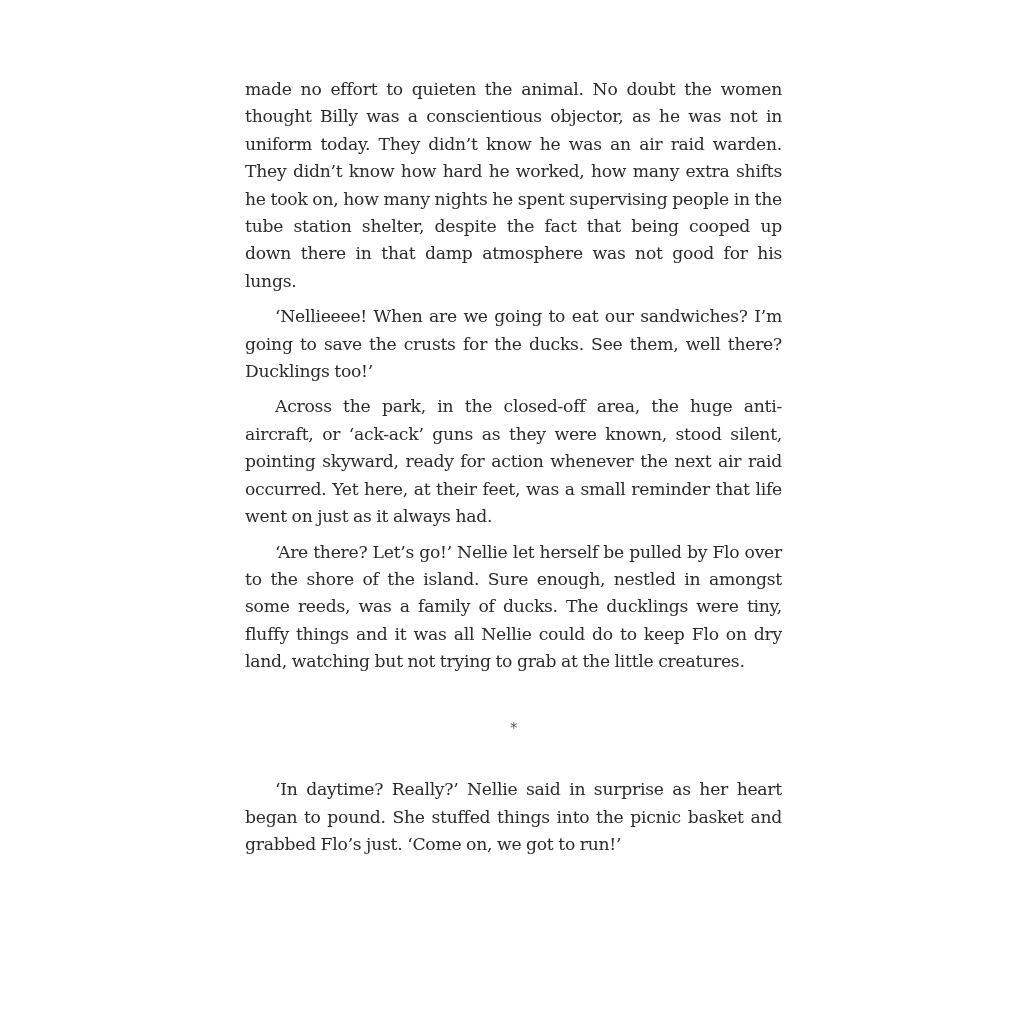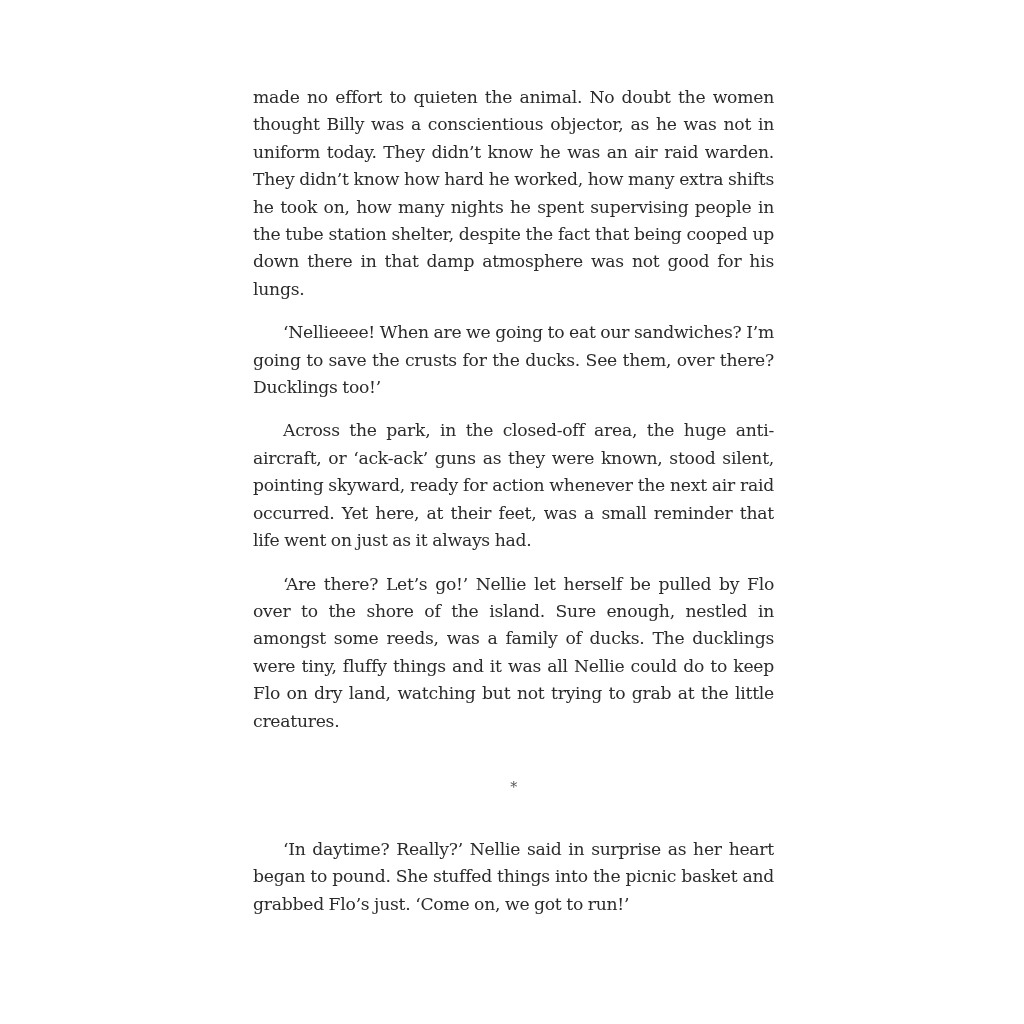--- a/index.html
+++ b/index.html
@@ -19,21 +19,21 @@
       top: 68px;
       width: 553px;
       font-family: "DejaVu Serif", "Liberation Serif", serif;
       font-size: 17.2px;
       line-height: 27.4px;
       color: #2b2b2b;
       letter-spacing: -0.25px;
       word-spacing: -0.5px;
     }
     .para {
-      margin: 16px;
+      margin: 8px;
       text-align: justify;
       text-indent: 30px;
       hyphens: none;
     }
     .para.no-indent {
       text-indent: 0;
     }
     .scene-break {
       text-align: center;
       height: 27.4px;
@@ -44,21 +44,21 @@
       line-height: 14px;
     }
   </style>
 </head>
 <body>
 
 <div class="page">
 
   <section>
     <p class="para no-indent">made no effort to quieten the animal. No doubt the women thought Billy was a conscientious objector, as he was not in uniform today. They didn’t know he was an air raid warden. They didn’t know how hard he worked, how many extra shifts he took on, how many nights he spent supervising people in the tube station shelter, despite the fact that being cooped up down there in that damp atmosphere was not good for his lungs.</p>
-    <p class="para">‘Nellieeee! When are we going to eat our sandwiches? I’m going to save the crusts for the ducks. See them, over there? Ducklings too!’</p>
+    <p class="para">‘Nellieeee! When are we going to eat our sandwiches? I’m going to save the crusts for the ducks. See them, well there? Ducklings too!’</p>
     <p class="para">Across the park, in the closed-off area, the huge anti-aircraft, or ‘ack-ack’ guns as they were known, stood silent, pointing skyward, ready for action whenever the next air raid occurred. Yet here, at their feet, was a small reminder that life went on just as it always had.</p>
     <p class="para">‘Are there? Let’s go!’ Nellie let herself be pulled by Flo over to the shore of the island. Sure enough, nestled in amongst some reeds, was a family of ducks. The ducklings were tiny, fluffy things and it was all Nellie could do to keep Flo on dry land, watching but not trying to grab at the little creatures.</p>
   </section>
 
   <div class="scene-break">
     <span>*</span>
   </div>
 
   <section>
     <p class="para">‘In daytime? Really?’ Nellie said in surprise as her heart began to pound. She stuffed things into the picnic basket and grabbed Flo’s just. ‘Come on, we got to run!’</p>

